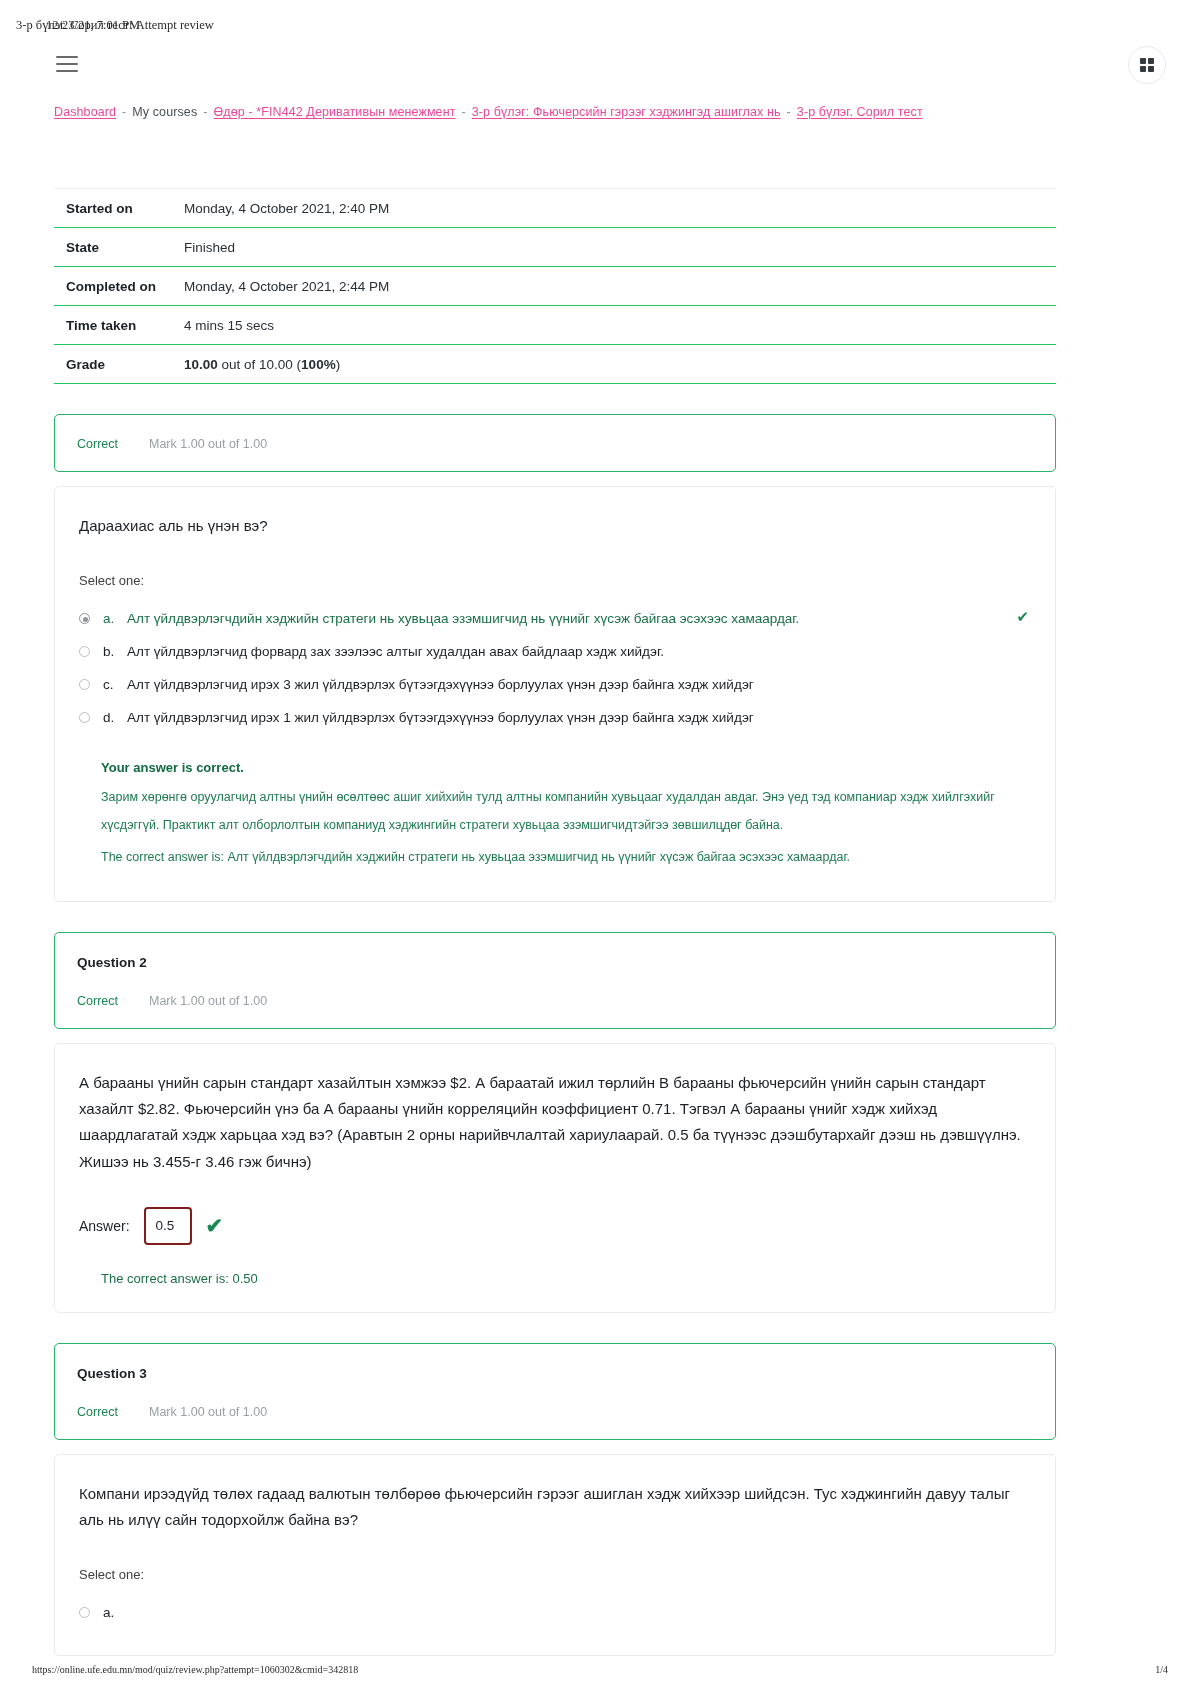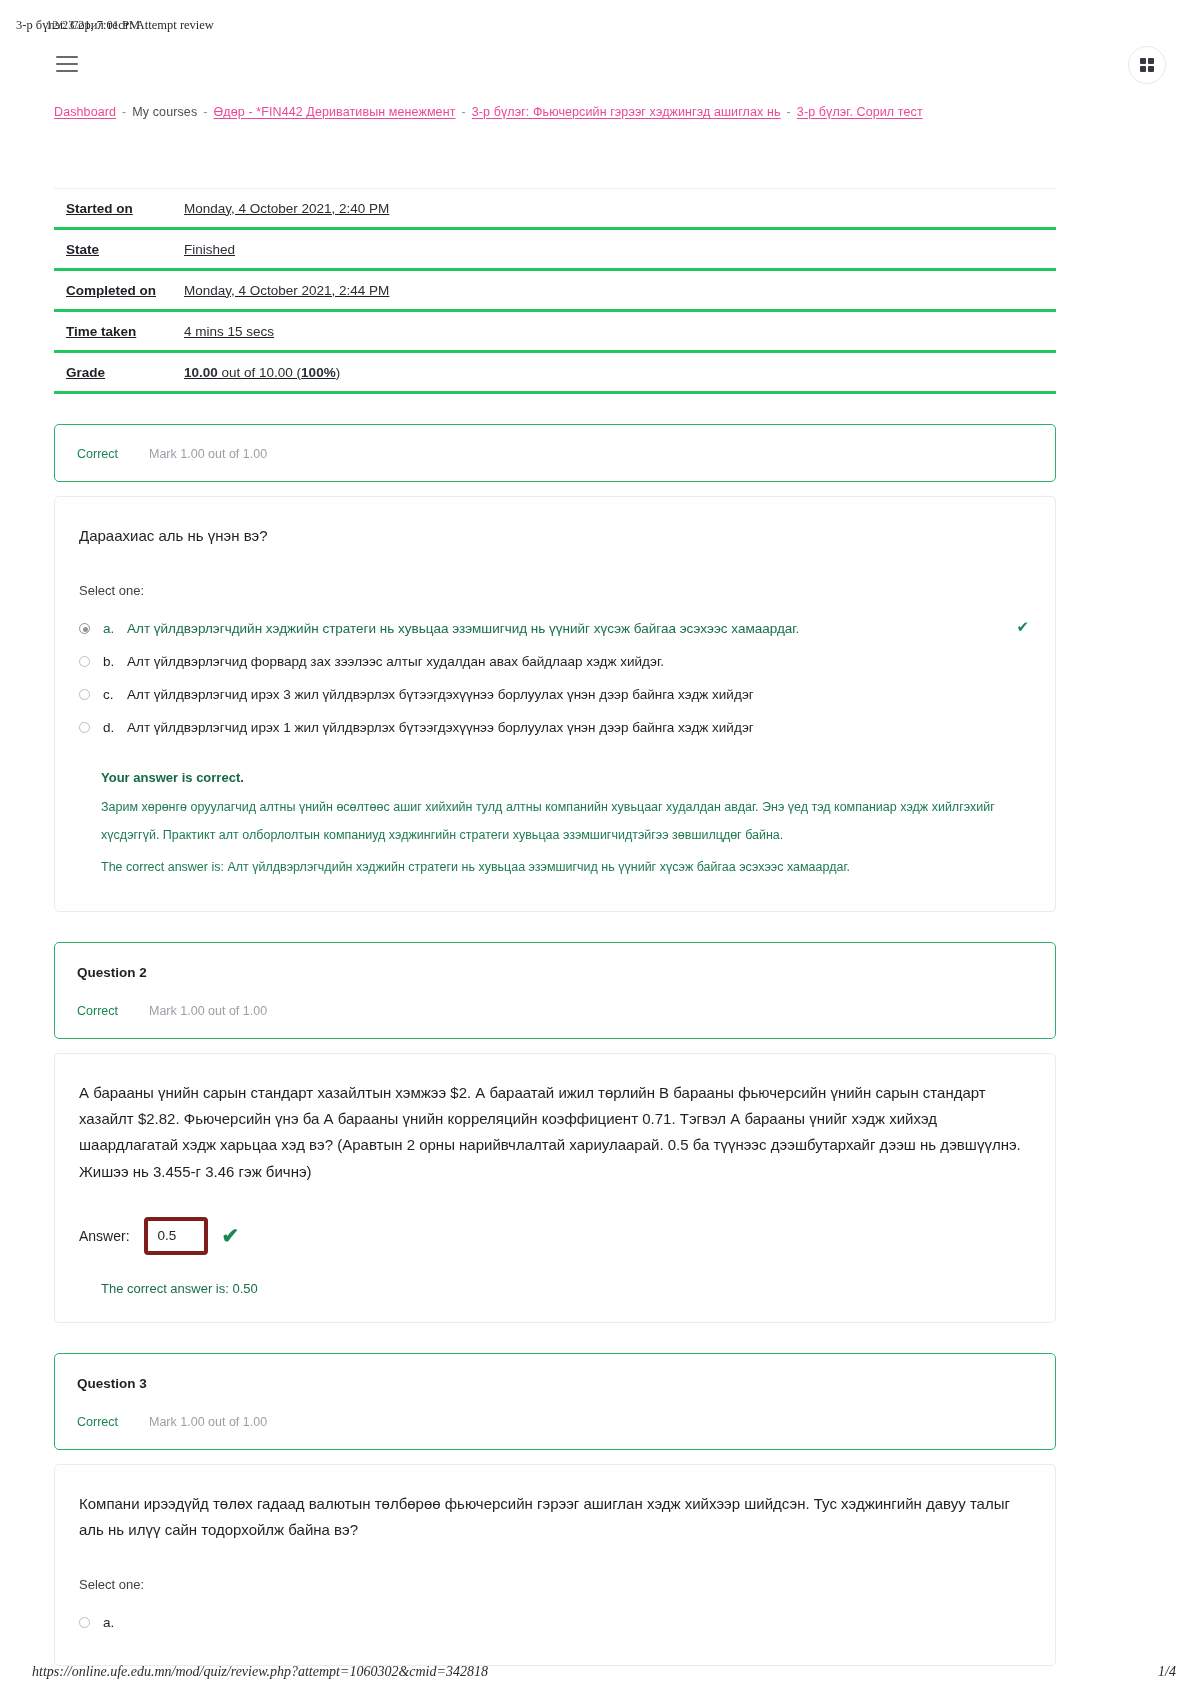--- a/index.html
+++ b/index.html
@@ -28,26 +28,25 @@
     margin-left: 16px;
   }
   .print-header .ph-left { position: absolute; left: 30px; top: 0; }
   .print-header .ph-center { position: absolute; left: 0; right: 0; text-align: left; top: 0; }
 
   .print-footer {
     position: absolute;
     bottom: 18px; left: 0; right: 0;
     height: 16px;
     font-family: "Liberation Serif", serif;
-    font-size: 14px;
+    font-size: 10px;
     color: #2b2b2b;
-    font-style: italic;
   }
   .print-footer .pf-left { position: absolute; left: 32px; top: 0; }
-  .print-footer .pf-right { position: absolute; right: 24px; top: 0; }
+  .print-footer .pf-right { position: absolute; right: 32px; top: 0; }
 
   
   .navbar {
     position: absolute;
     top: 44px; left: 0; right: 0;
     height: 54px;
   }
   .hamburger {
     position: absolute;
     left: 56px; top: 10px;
@@ -101,21 +100,21 @@
     left: 54px;
     width: 1002px;
   }
 
   
   table.summary {
     width: 100%;
     border-collapse: collapse;
     font-size: 13.5px;
   }
-  table.summary tr { border-bottom: 3px solid #22c55e; text-decoration: underline; }
+  table.summary tr { border-bottom: 1px solid #22c55e; }
   table.summary tr:first-child { border-top: 1px solid #eceef0; }
   table.summary th {
     text-align: left;
     font-weight: bold;
     width: 130px;
     padding: 11.5px 0 11.5px 12px;
     color: #1d2125;
     white-space: nowrap;
   }
   table.summary td {
@@ -244,23 +243,23 @@
     display: flex;
     align-items: center;
     margin-top: 32px;
   }
   .answer-row .alabel {
     font-size: 14px;
     color: #1d2125;
     margin-right: 14px;
   }
   .answer-row .abox {
-    width: 64px;
+    width: 48px;
     height: 38px;
-    border: 4px solid #7f1d1d;
+    border: 2px solid #7f1d1d;
     border-radius: 4px;
     display: flex;
     align-items: center;
     padding: 0 10px;
     font-size: 13.5px;
     color: #1d2125;
     background: #fff;
   }
   .answer-row .big-tick {
     margin-left: 14px;

